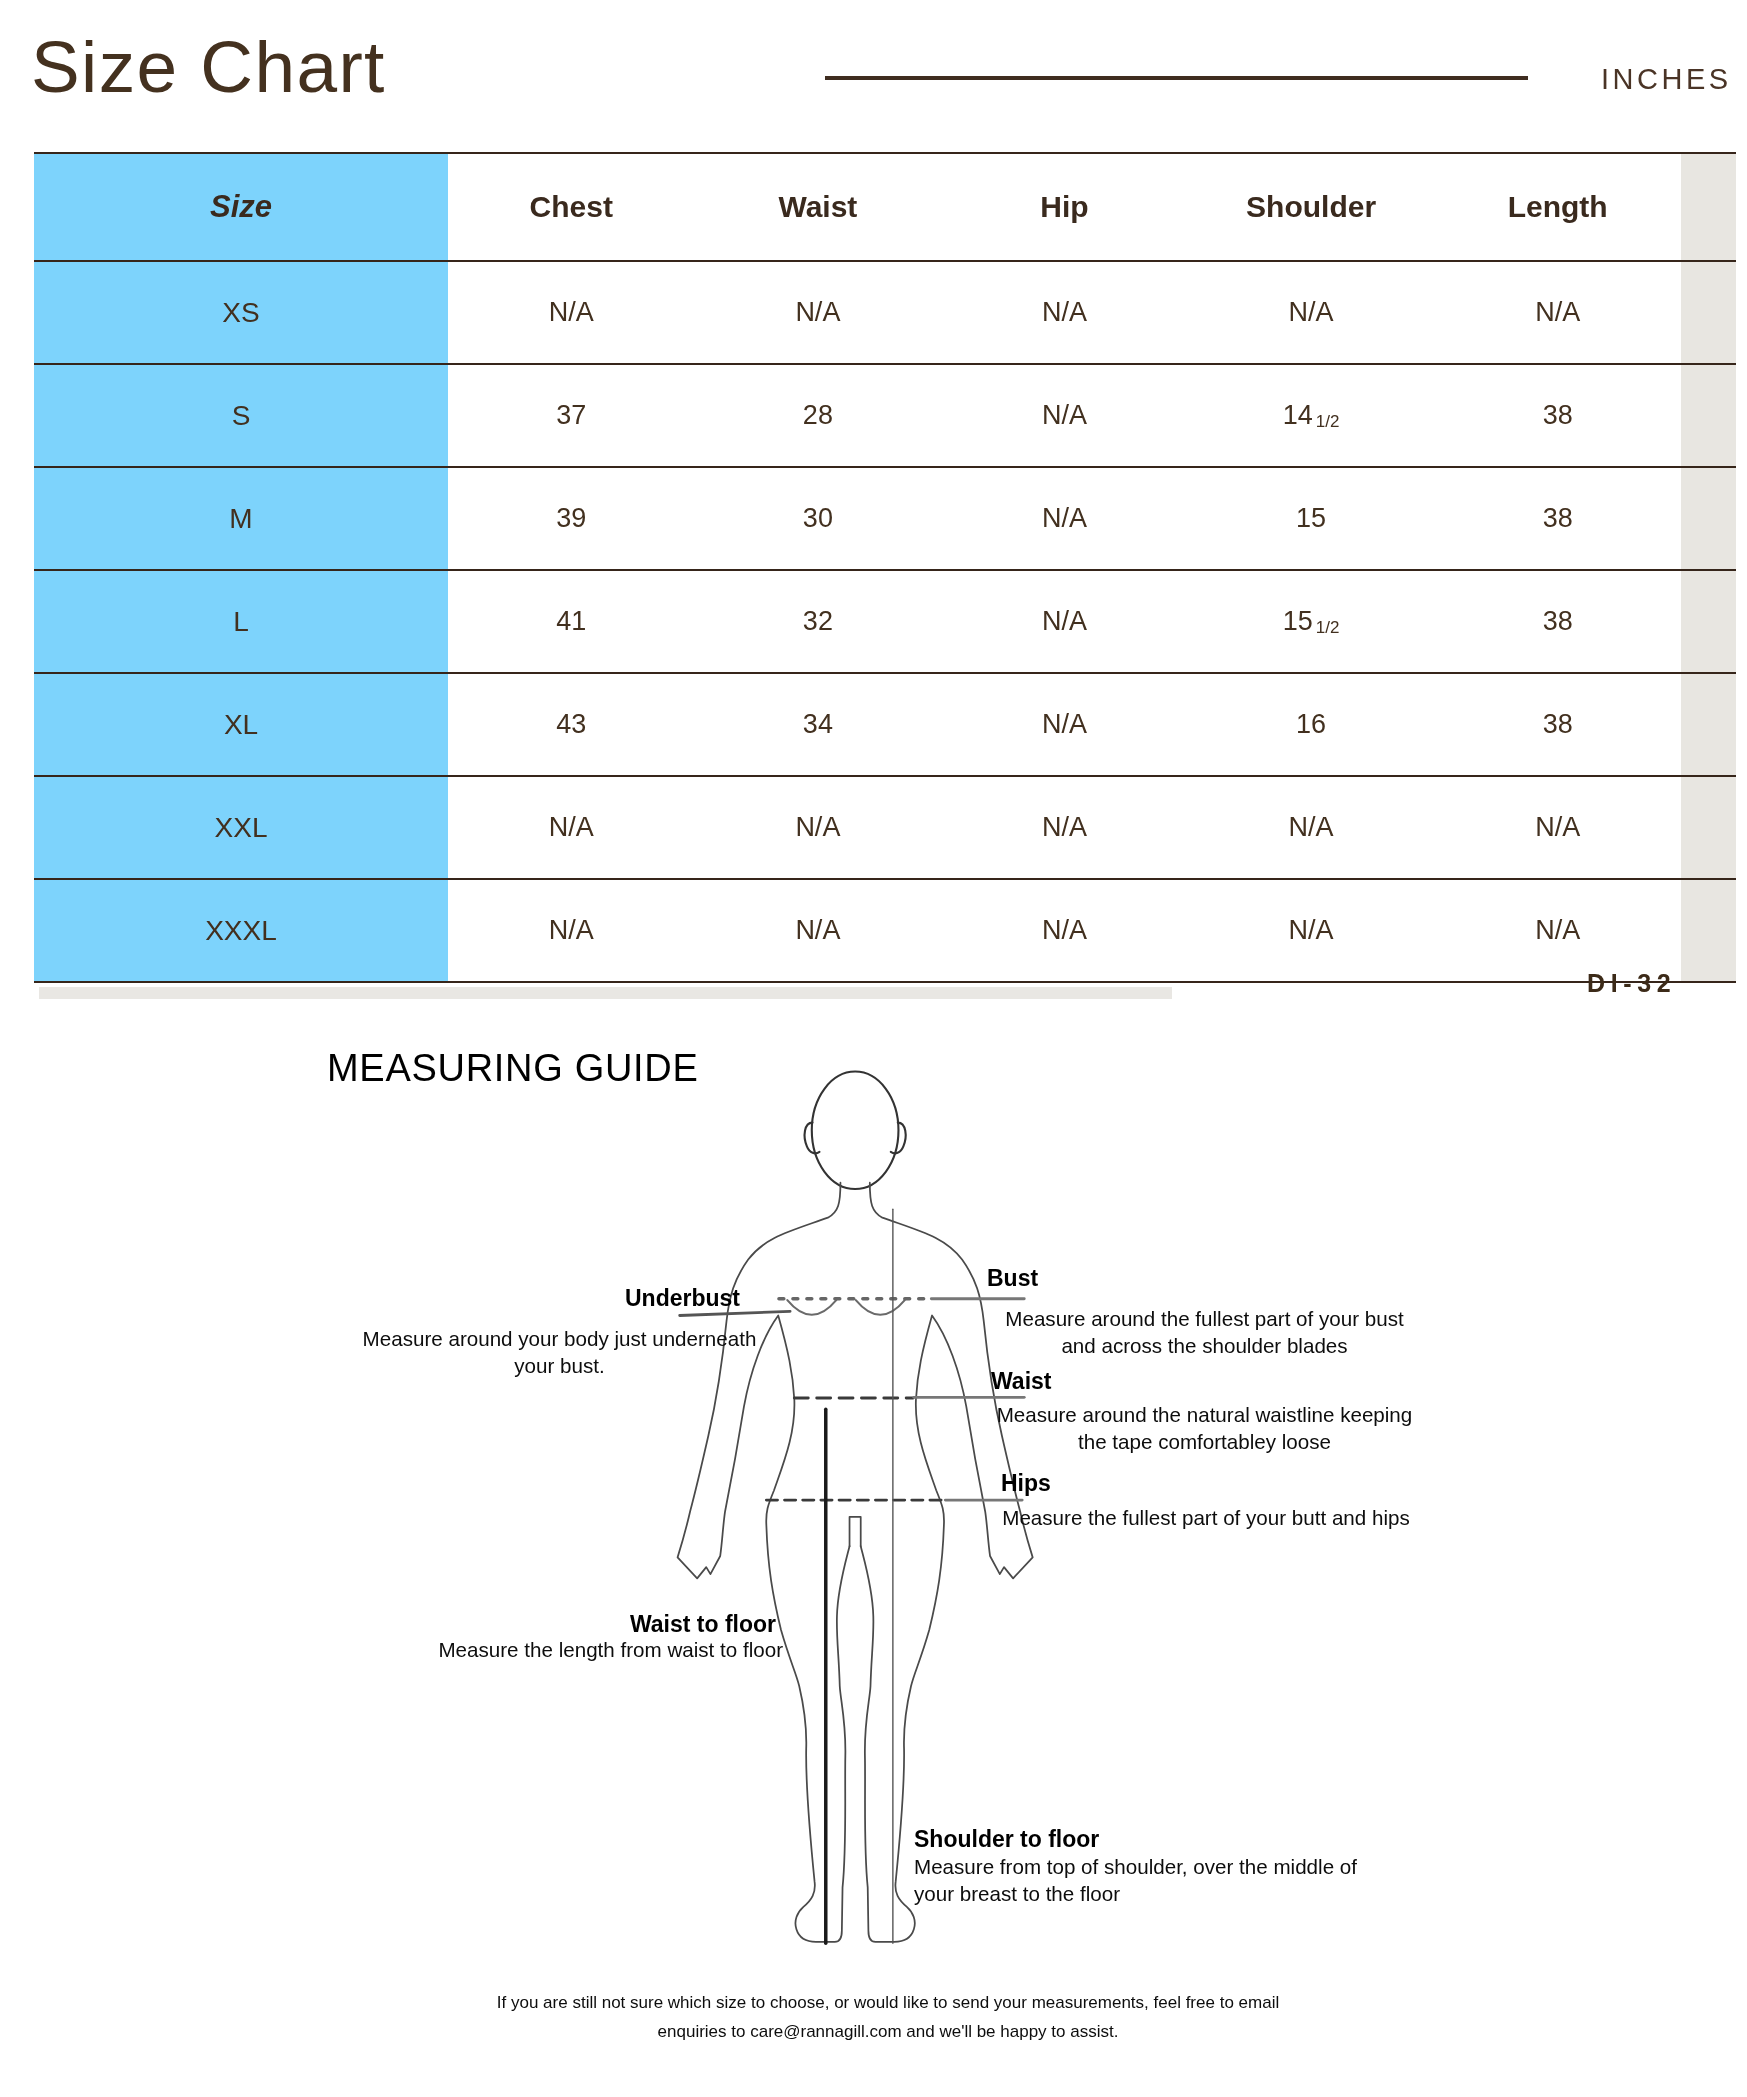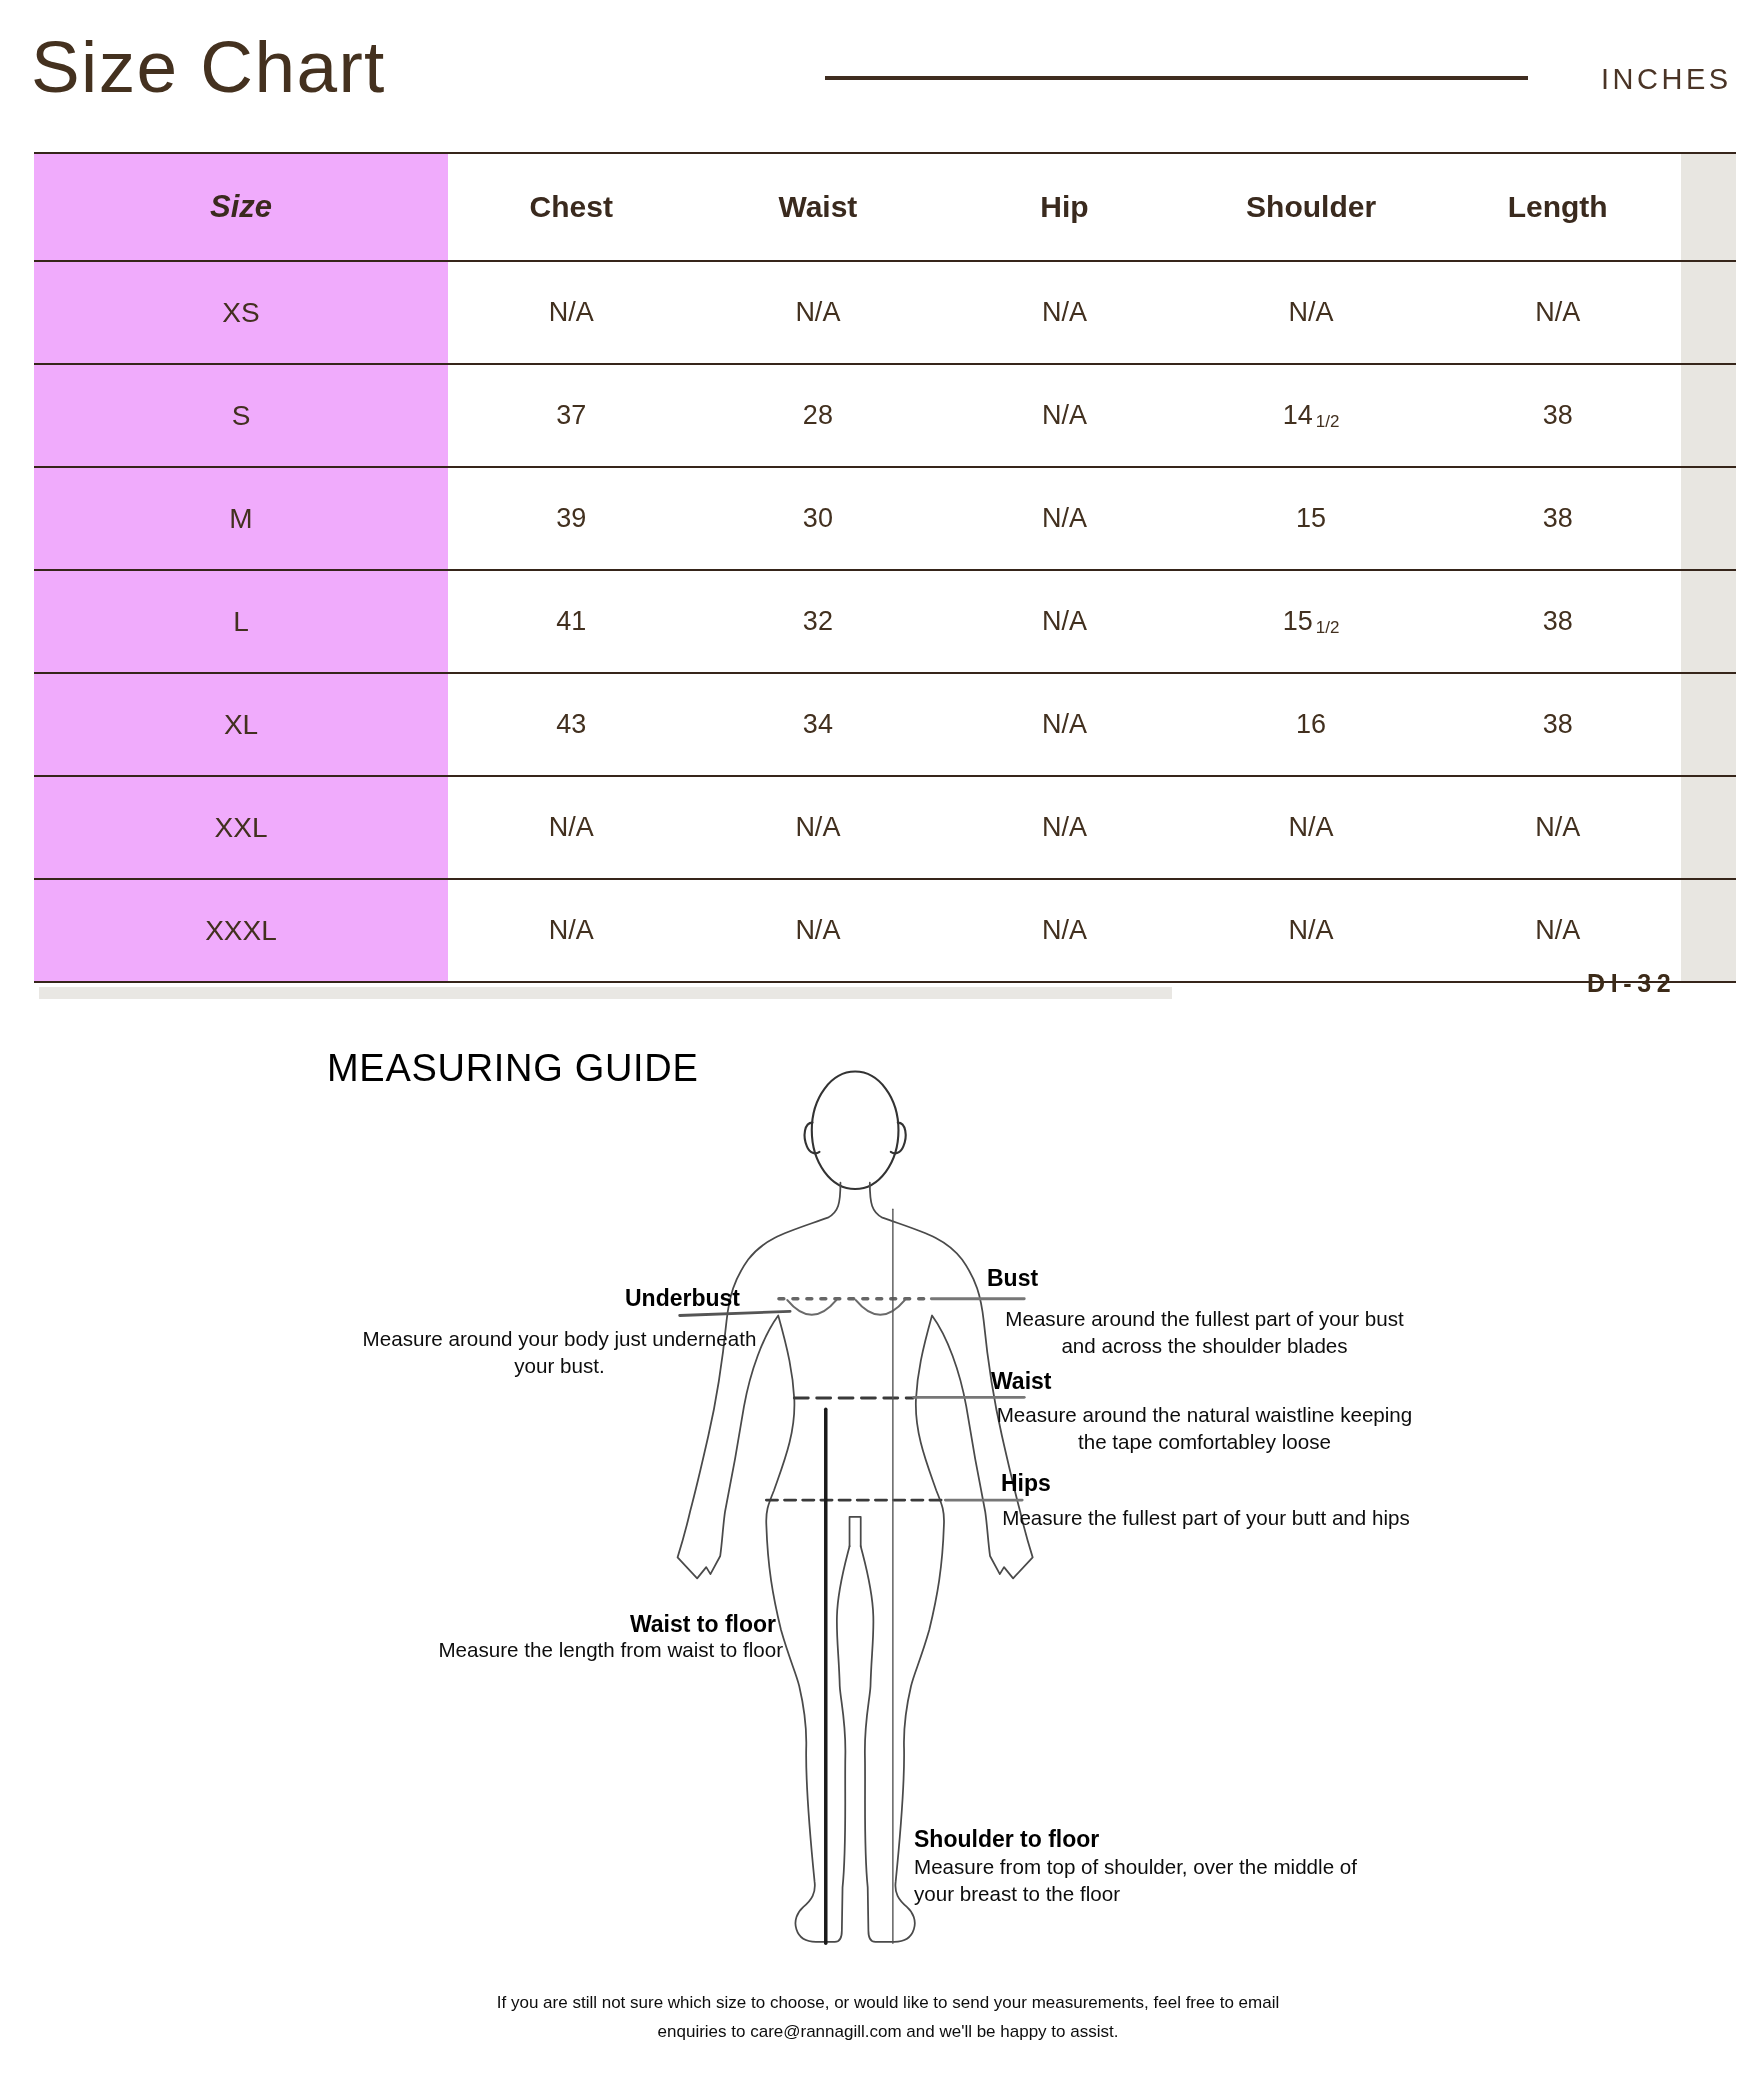--- a/index.html
+++ b/index.html
@@ -13,21 +13,21 @@
   
   .title { left:31px; top:25px; font-size:73px; font-weight:400; letter-spacing:1.4px; color:#44311f; }
   .rule  { left:825px; top:76px; width:703px; height:3.5px; background:#3f2d20; }
   .inches{ left:1601px; top:63px; font-size:29px; letter-spacing:3.5px; color:#4a3426; font-weight:400; }
 
   
   .size-table { left:34px; top:152px; width:1702px; border-top:2.8px solid #36251a; }
   .t-row { display:flex; height:103px; border-bottom:2.8px solid #36251a; }
   .t-row.head { height:108px; }
   .cell { display:flex; align-items:center; justify-content:center; }
-  .size-cell { width:414px; background:#f0abfc; font-size:28px; }
+  .size-cell { width:414px; background:#7dd3fc; font-size:28px; }
   .data-cell { flex:1; font-size:27px; font-weight:400; color:#42301f; }
   .strip-cell { width:55px; background:#e8e6e1; }
   .head .size-cell { font-style:italic; font-weight:700; font-size:31px; color:#3a2a1e; }
   .head .data-cell { font-weight:700; font-size:30px; color:#3a2a1e; }
   .frac { font-size:17px; position:relative; top:6.3px; margin-left:3px; }
 
   
   .gray-bar { left:39px; top:987px; width:1133px; height:12px; background:#e9e7e3; }
   .style-code { left:1587px; top:969px; font-size:25px; font-weight:700; letter-spacing:5.6px; color:#3c2a18; }
 

